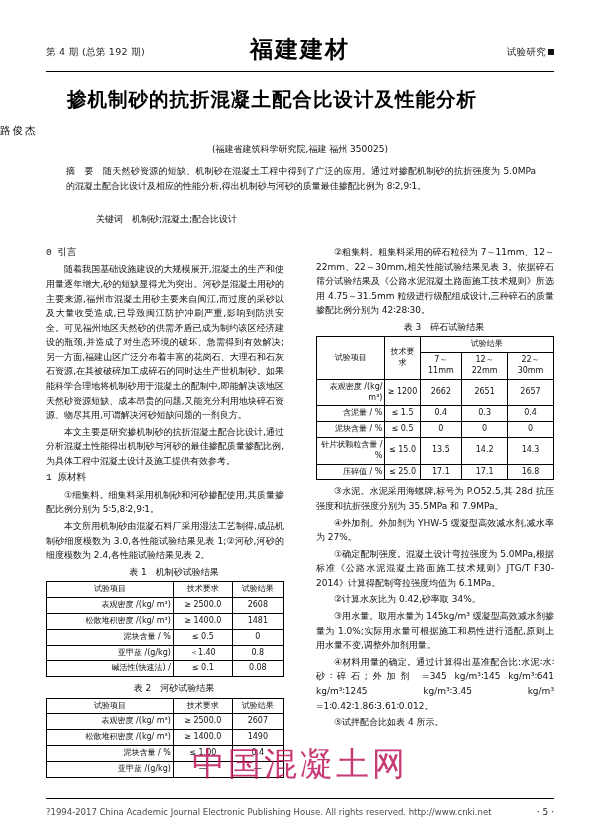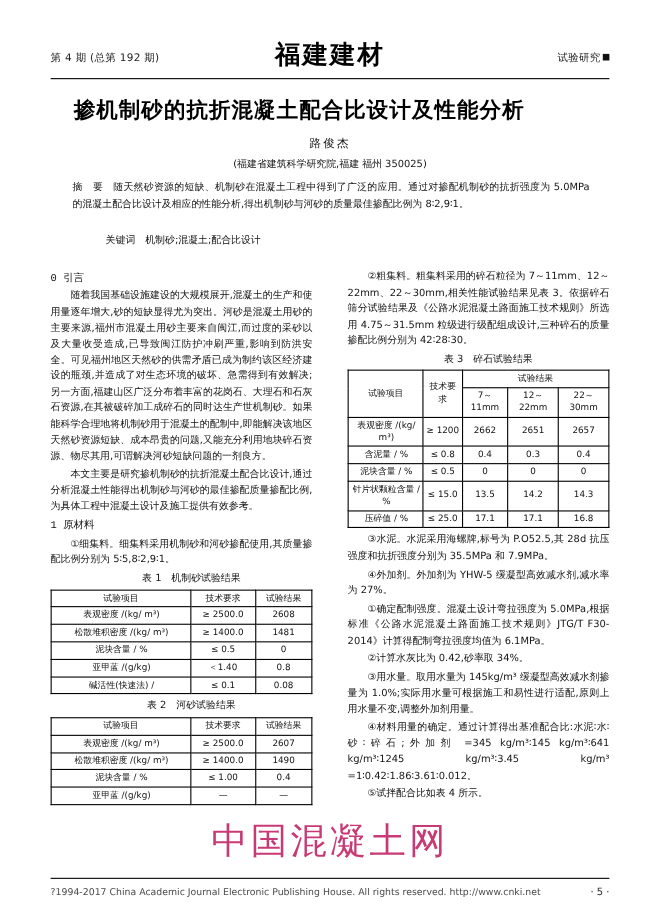--- a/index.html
+++ b/index.html
@@ -86,21 +86,20 @@
     font-weight: bold;
     font-size: 19.5px;
     letter-spacing: 1px;
     color: #000;
   }
   .author {
     position: absolute;
     top: 124px;
     left: 0;
     width: 600px;
-    text-align: center;
     font-size: 10.5px;
     letter-spacing: 2px;
     color: #111;
   }
   .affil {
     position: absolute;
     top: 143px;
     left: 0;
     width: 600px;
     text-align: center;
@@ -168,21 +167,21 @@
     border: 1px solid #000;
     padding: 2px 2px;
     text-align: center;
     line-height: 1.35;
     font-weight: normal;
   }
   table.t th {
     font-size: 8px;
   }
   table.t td.lft {
-    text-align: center;
+    text-align: right;
     padding-left: 3px;
   }
 
   
   .watermark {
     position: absolute;
     left: 50%;
     transform: translateX(-50%);
     bottom: 38px;
     font-family: "DejaVu Serif", "Liberation Serif", serif;
@@ -235,20 +234,21 @@
   <div class="affil">(福建省建筑科学研究院,福建 福州 350025)</div>
   <div class="abstract">摘　要　随天然砂资源的短缺、机制砂在混凝土工程中得到了广泛的应用。通过对掺配机制砂的抗折强度为 5.0MPa 的混凝土配合比设计及相应的性能分析,得出机制砂与河砂的质量最佳掺配比例为 8∶2,9∶1。</div>
   <div class="keywords">关键词　机制砂;混凝土;配合比设计</div>
 
   <div class="col col-left">
     <p class="sec-h noind">0 引言</p>
     <p>随着我国基础设施建设的大规模展开,混凝土的生产和使用量逐年增大,砂的短缺显得尤为突出。河砂是混凝土用砂的主要来源,福州市混凝土用砂主要来自闽江,而过度的采砂以及大量收受造成,已导致闽江防护冲刷严重,影响到防洪安全。可见福州地区天然砂的供需矛盾已成为制约该区经济建设的瓶颈,并造成了对生态环境的破坏、急需得到有效解决;另一方面,福建山区广泛分布着丰富的花岗石、大理石和石灰石资源,在其被破碎加工成碎石的同时达生产世机制砂。如果能科学合理地将机制砂用于混凝土的配制中,即能解决该地区天然砂资源短缺、成本昂贵的问题,又能充分利用地块碎石资源、物尽其用,可谓解决河砂短缺问题的一剂良方。</p>
     <p>本文主要是研究掺机制砂的抗折混凝土配合比设计,通过分析混凝土性能得出机制砂与河砂的最佳掺配质量掺配比例,为具体工程中混凝土设计及施工提供有效参考。</p>
     <p class="sec-h noind">1 原材料</p>
     <p>①细集料。细集料采用机制砂和河砂掺配使用,其质量掺配比例分别为 5∶5,8∶2,9∶1。</p>
+    <p>本文所用机制砂由混凝石料厂采用湿法工艺制得,成品机制砂细度模数为 3.0,各性能试验结果见表 1;②河砂,河砂的细度模数为 2.4,各性能试验结果见表 2。</p>
 
     <p class="tbl-cap">表 1　机制砂试验结果</p>
     <table class="t">
       <thead>
         <tr>
           <th>试验项目</th>
           <th>技术要求</th>
           <th>试验结果</th>
         </tr>
       </thead>
@@ -335,21 +335,21 @@
       <tbody>
         <tr>
           <td class="lft">表观密度 /(kg/ m³)</td>
           <td>≥ 1200</td>
           <td>2662</td>
           <td>2651</td>
           <td>2657</td>
         </tr>
         <tr>
           <td class="lft">含泥量 / %</td>
-          <td>≤ 0.8</td>
+          <td>≤ 1.5</td>
           <td>0.4</td>
           <td>0.3</td>
           <td>0.4</td>
         </tr>
         <tr>
           <td class="lft">泥块含量 / %</td>
           <td>≤ 0.5</td>
           <td>0</td>
           <td>0</td>
           <td>0</td>

